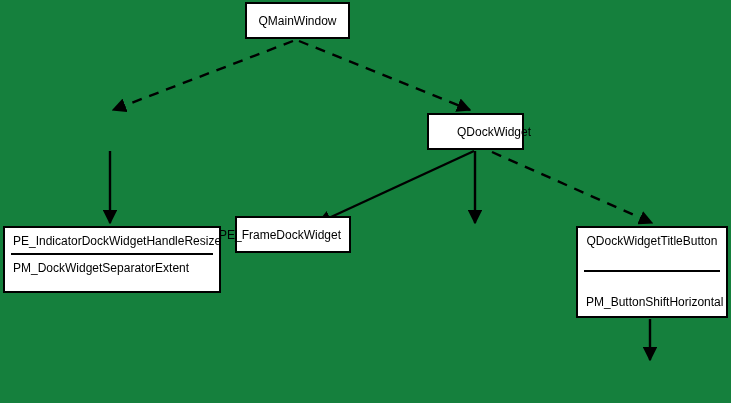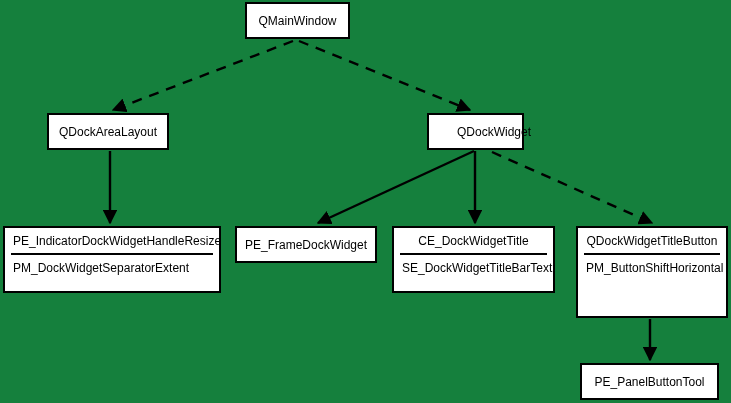--- a/index.html
+++ b/index.html
@@ -87,67 +87,48 @@
 
     <line x1="650" y1="319" x2="650" y2="360" stroke="#000000" stroke-width="2.4" marker-end="url(#arrowFilled)"></line>
   </svg>
 
   <div class="node" style="left:245px; top:2px; width:105px; height:37px;">
     <div class="compartment single">
       <div class="node-title">QMainWindow</div>
     </div>
   </div>
 
-  <div class="node" style="left:47px; top:113px; width:122px; height:37px;">
-    <div class="compartment single">
-      <div class="node-title">QDockAreaLayout</div>
-    </div>
-  </div>
 
   <div class="node" style="left:427px; top:113px; width:97px; height:37px;padding-left:20px;">
     <div class="compartment single">
       <div class="node-title">QDockWidget</div>
     </div>
   </div>
 
   <div class="node" style="left:3px; top:226px; width:218px; height:67px; justify-content:flex-start;">
     <div class="compartment title-pad">
       <div class="node-title">PE_IndicatorDockWidgetHandleResize</div>
     </div>
     <div class="divider"></div>
     <div class="compartment">
       <div class="member">PM_DockWidgetSeparatorExtent</div>
     </div>
   </div>
 
-  <div class="node" style="left:235px; top:226px; width:142px; height:37px;align-items:flex-end;">
+  <div class="node" style="left:235px; top:216px; width:116px; height:37px;align-items:flex-end;">
     <div class="compartment single">
       <div class="node-title">PE_FrameDockWidget</div>
     </div>
   </div>
 
-  <div class="node" style="left:392px; top:226px; width:163px; height:67px; justify-content:flex-start;">
-    <div class="compartment title-pad">
-      <div class="node-title">CE_DockWidgetTitle</div>
-    </div>
-    <div class="divider"></div>
-    <div class="compartment">
-      <div class="member">SE_DockWidgetTitleBarText</div>
-    </div>
-  </div>
 
-  <div class="node" style="left:576px; top:226px; width:152px; height:92px; justify-content:flex-start;">
+  <div class="node" style="left:576px; top:226px; width:152px; height:92px; justify-content:space-between;">
     <div class="compartment title-pad">
       <div class="node-title">QDockWidgetTitleButton</div>
     </div>
     <div class="divider"></div>
     <div class="compartment">
       <div class="member">PM_ButtonShiftHorizontal</div>
     </div>
   </div>
 
-  <div class="node" style="left:580px; top:363px; width:139px; height:37px;">
-    <div class="compartment single">
-      <div class="node-title">PE_PanelButtonTool</div>
-    </div>
-  </div>
 
 </div>
 
 </body></html>

